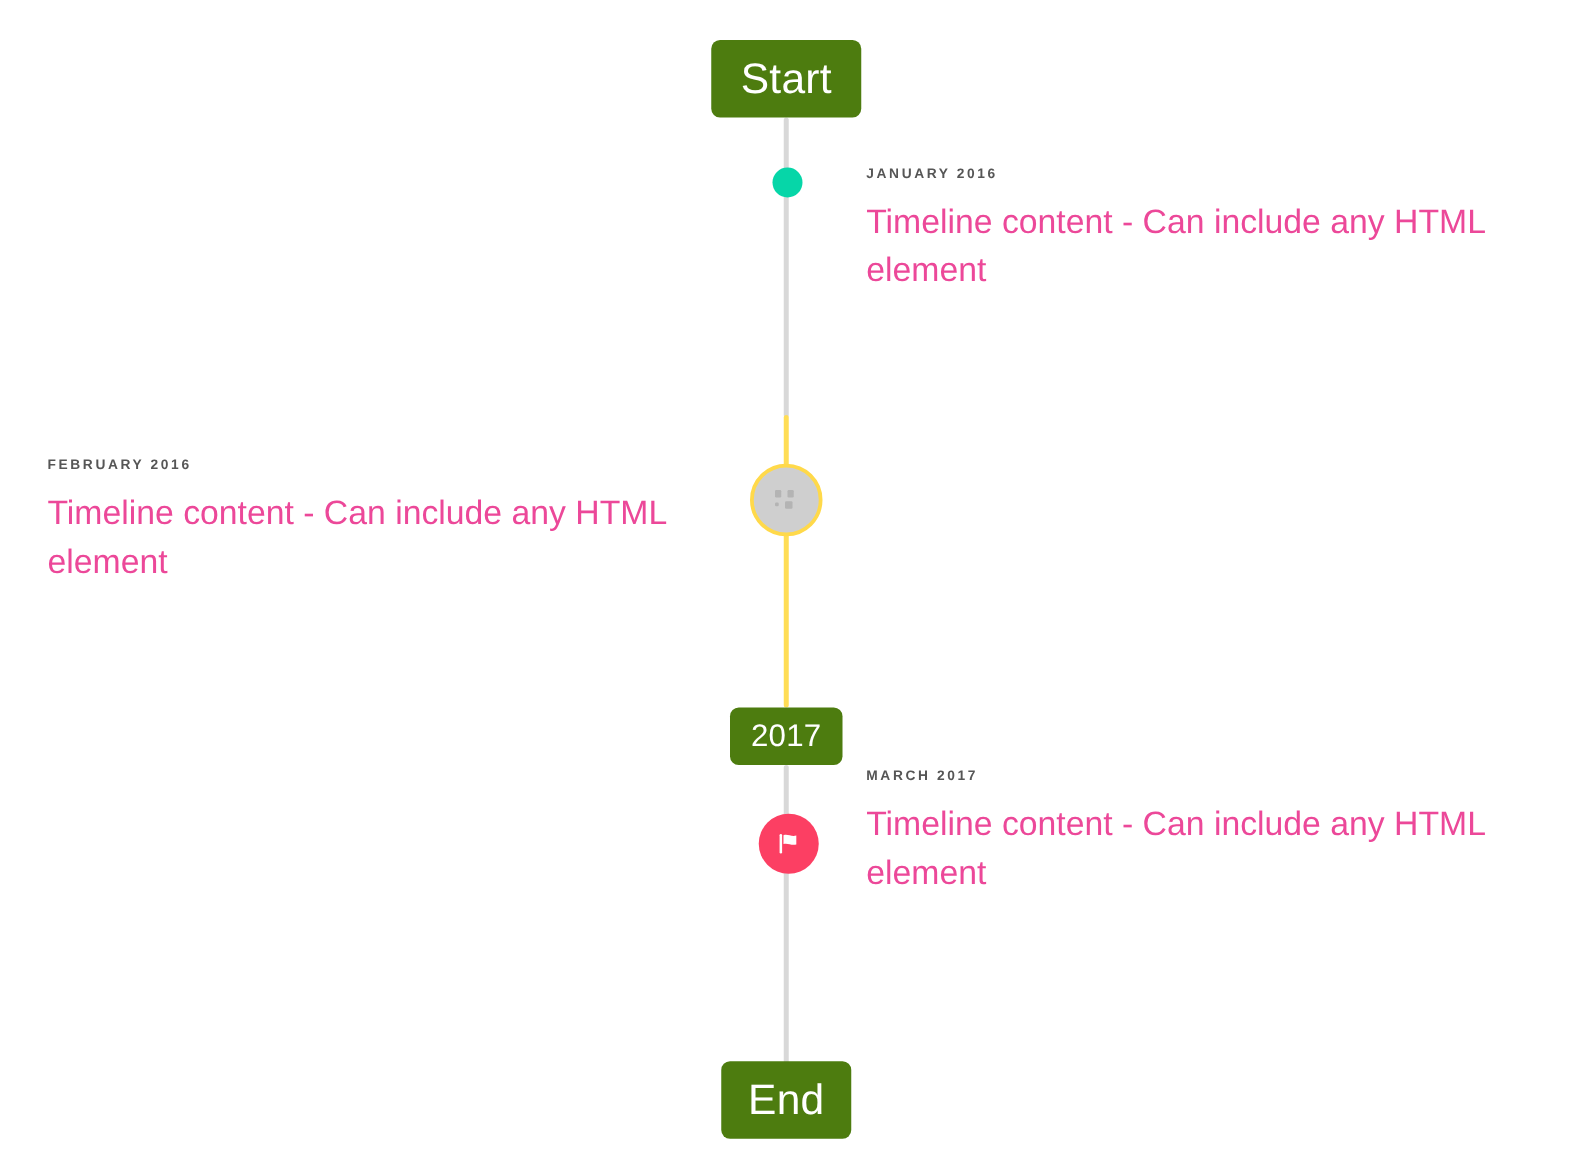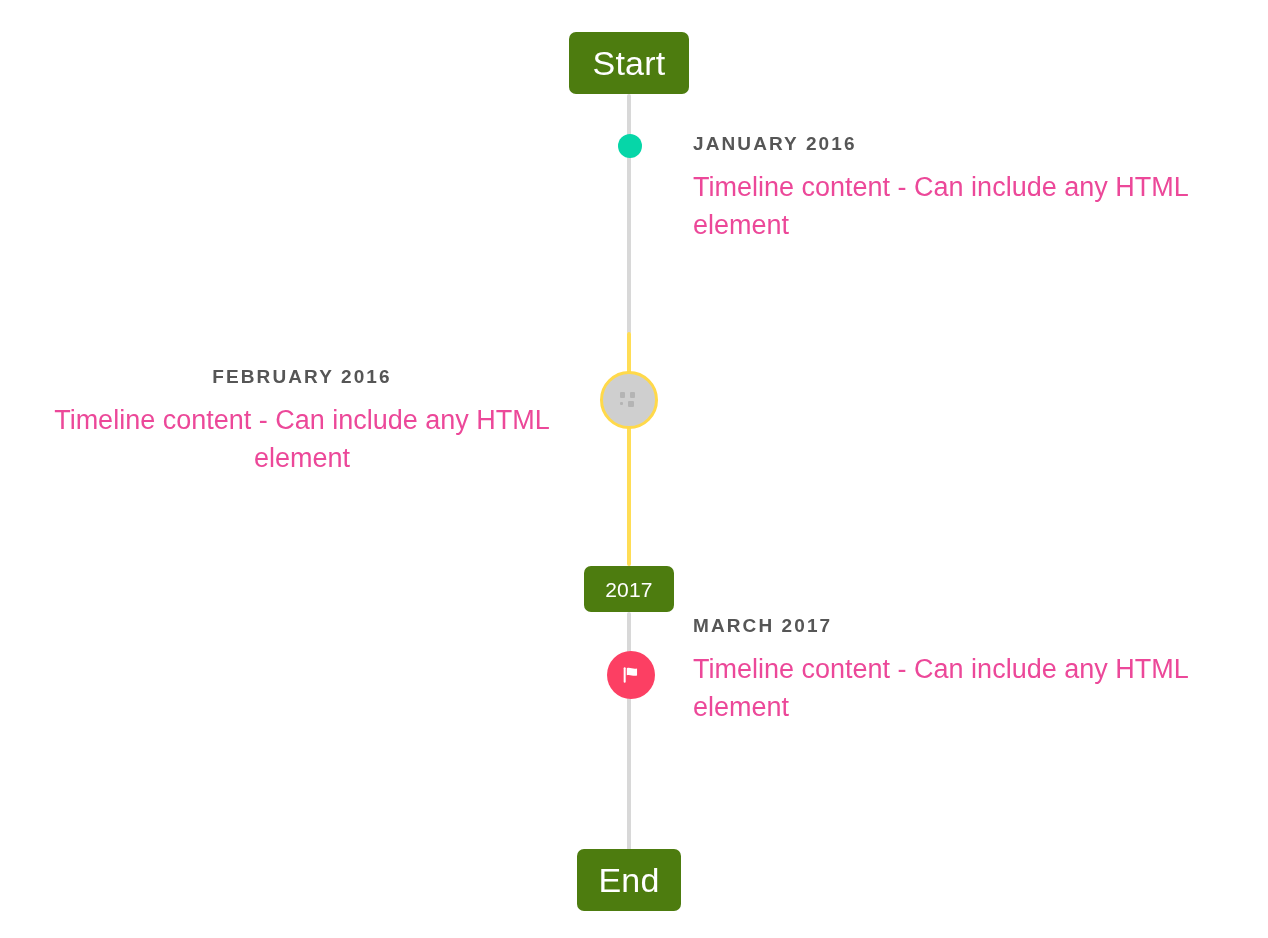--- a/index.html
+++ b/index.html
@@ -53,21 +53,21 @@
     font-size: 34px;
   }
   .badge-end {
     left: 577px; top: 849px;
     width: 104px; height: 62px;
     font-size: 34px;
   }
   .badge-year {
     left: 584px; top: 566px;
     width: 90px; height: 46px;
-    font-size: 21px;
+    font-size: 25px;
   }
 
   
   .marker { position: absolute; }
 
   .marker-dot {
     left: 618px; top: 134px;
     width: 24px; height: 24px;
     border-radius: 50%;
     background: #06d6a8;
@@ -96,24 +96,24 @@
     display: flex;
     align-items: center;
     justify-content: center;
   }
   .marker-flag-glyph { width: 22px; height: 22px; }
 
   
   .entry { position: absolute; }
 
   .entry-right { left: 693px; width: 535px; text-align: left; }
-  .entry-left  { left: 38px;  width: 528px; text-align: center; }
+  .entry-left  { left: 38px;  width: 528px; text-align: left; }
 
   .entry-date {
-    font-size: 19px;
+    font-size: 11px;
     font-weight: bold;
     letter-spacing: 2.1px;
     color: #565656;
     text-transform: uppercase;
     margin: 0 0 12px 0;
     line-height: 1.2;
     white-space: nowrap;
   }
   .entry-body {
     font-size: 27px;

